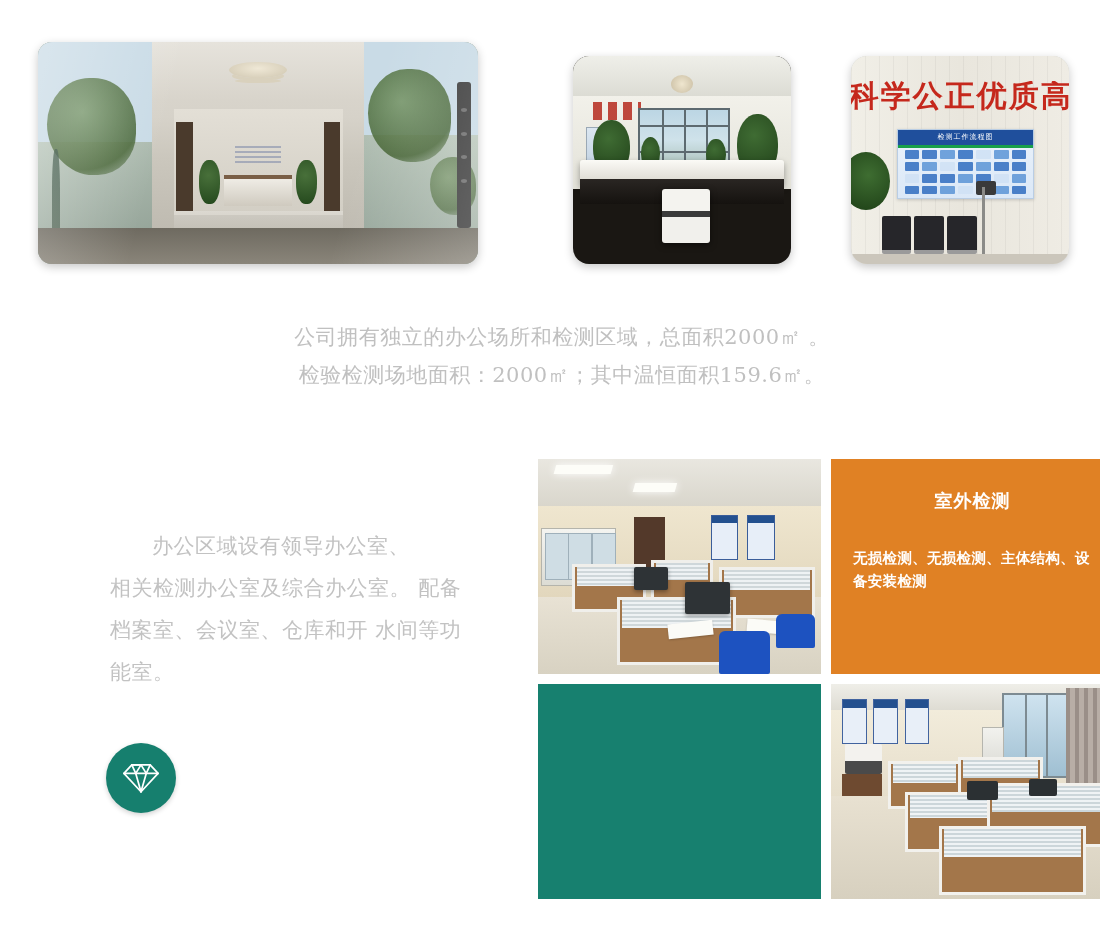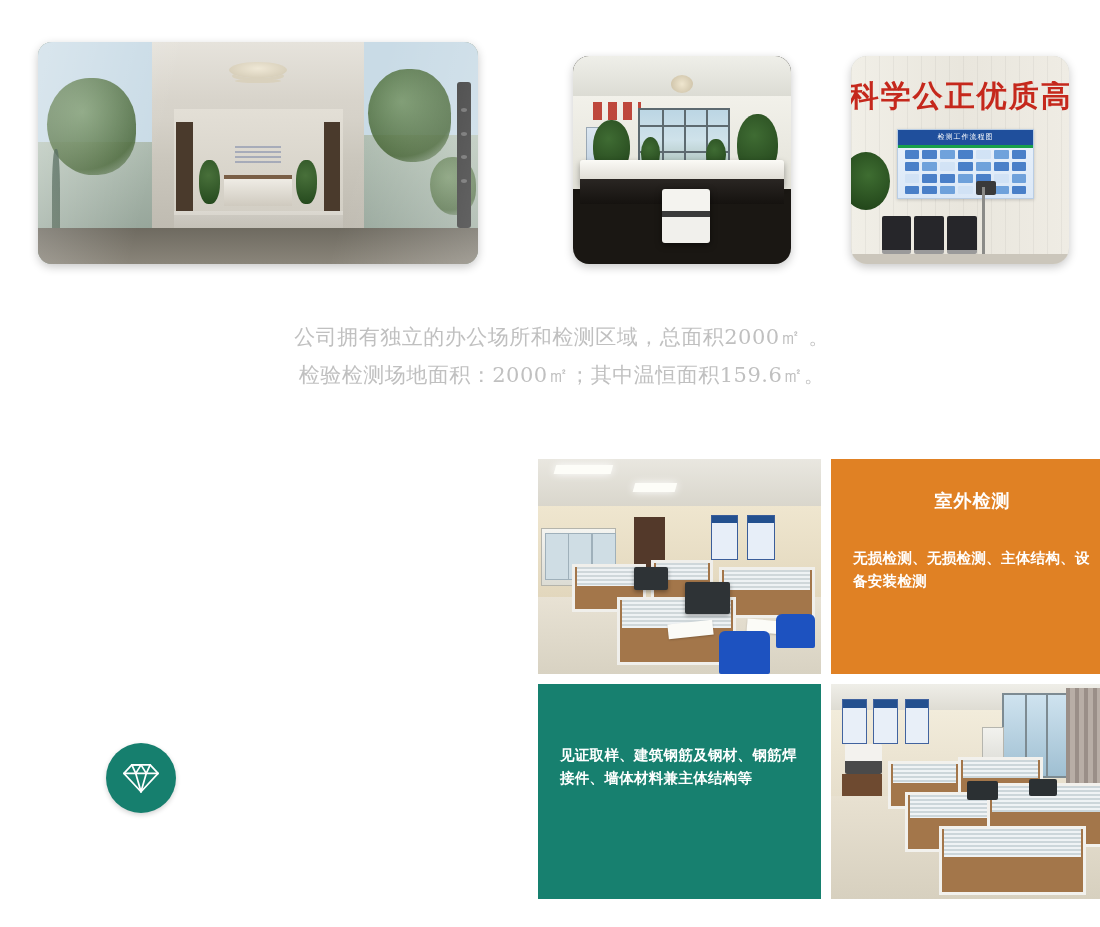--- a/index.html
+++ b/index.html
@@ -354,20 +354,26 @@
     </div>
   </div>
 
   <div class="intro">
     <div>公司拥有独立的办公场所和检测区域，总面积2000㎡ 。</div>
     <div>检验检测场地面积：2000㎡；其中温恒面积159.6㎡。</div>
   </div>
 
   <div class="lower">
 
+    <div class="left-copy">
+      <span class="indent">办公区域设有领导办公室、</span>
+      <span>相关检测办公室及综合办公室。</span>
+      <span>配备档案室、会议室、仓库和开</span>
+      <span>水间等功能室。</span>
+    </div>
 
     <div class="badge">
       <svg viewBox="0 0 64 64">
         <g fill="none" stroke="#ffffff" stroke-width="2.6" stroke-linejoin="round" stroke-linecap="round">
           <path d="M6 25 L18 12 L46 12 L58 25 L32 53 Z"></path>
           <path d="M6 25 L58 25"></path>
           <path d="M18 12 L24 25 L32 53"></path>
           <path d="M46 12 L40 25 L32 53"></path>
           <path d="M24 25 L32 12 L40 25"></path>
           <path d="M18 12 L32 12"></path>
@@ -404,21 +410,20 @@
           <div class="chair" style="left:84%;top:72%;width:14%;height:16%"></div>
         </div>
       </div>
 
       <div class="cell card orange">
         <div class="c-title">室外检测</div>
         <div class="c-body">无损检测、无损检测、主体结构、设备安装检测</div>
       </div>
 
       <div class="cell card green">
-        <div class="c-body">见证取样、建筑钢筋及钢材、钢筋焊接件、墙体材料兼主体结构等</div>
       </div>
 
       <div class="cell">
         <div class="officeB">
           <div class="ceil"></div>
           <div class="wall"></div>
           <div class="poster" style="left:4%"></div>
           <div class="poster" style="left:15%"></div>
           <div class="poster" style="left:26%"></div>
           <div class="window">

